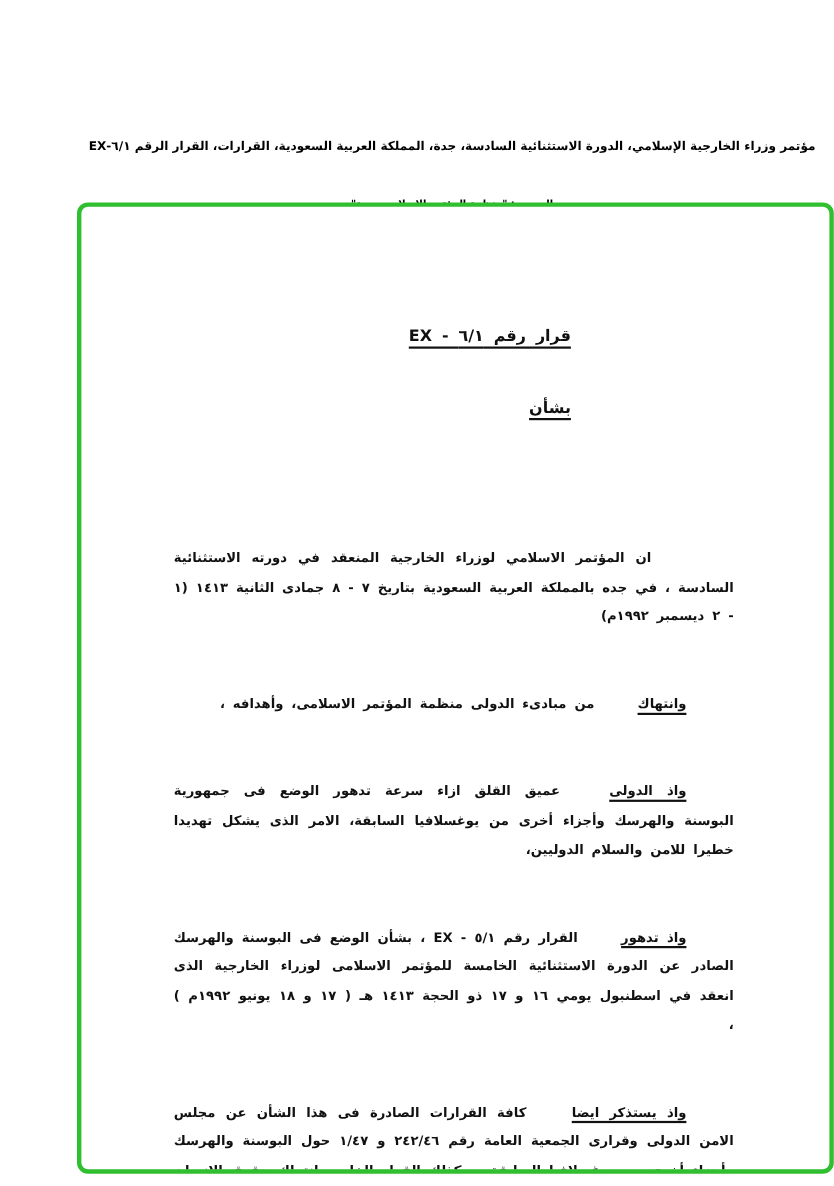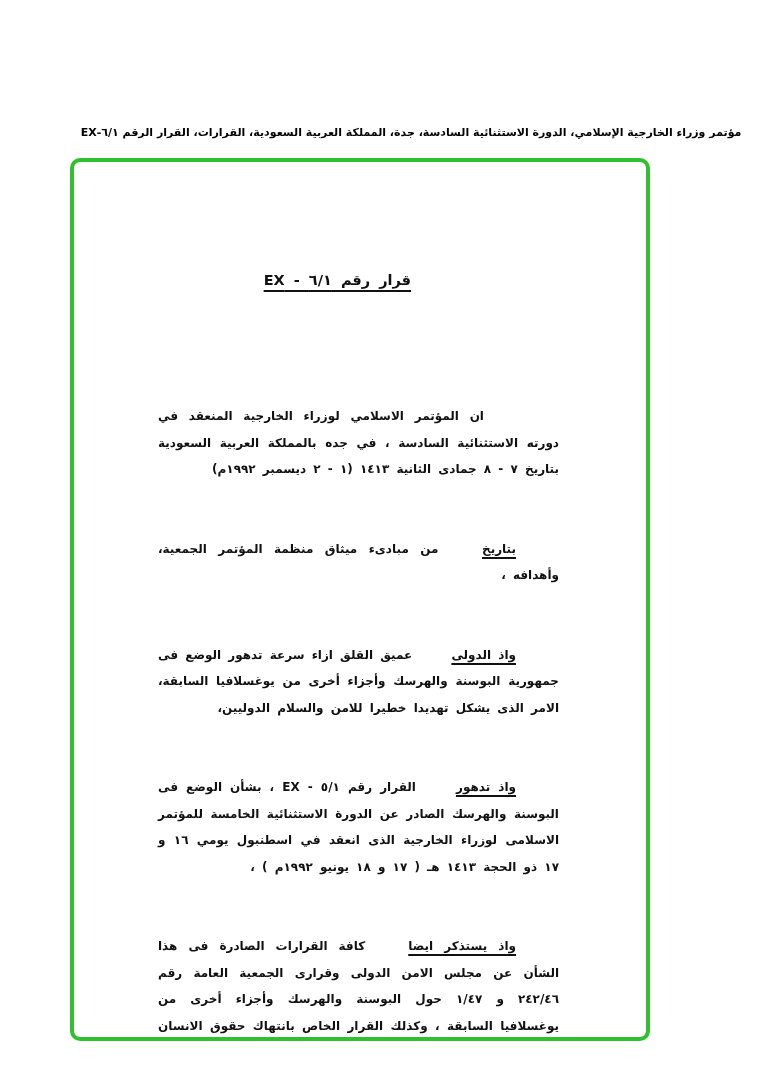--- a/index.html
+++ b/index.html
@@ -35,23 +35,23 @@
   }
   .header-source {
     font-size: 9px;
     font-weight: 700;
     margin-top: 10px;
     color: #000000;
   }
   
   .frame {
     position: absolute;
-    top: 126px;
+    top: 152px;
     left: 38px;
-    width: 580px;
+    width: 688px;
     height: 883px;
     border: 4px solid #2fbf2f;
     border-radius: 10px;
     background: #ffffff;
     direction: rtl;
     padding: 70px 55px 28px 52px;
     overflow: hidden;
   }
   .title-block {
     text-align: right;
@@ -110,30 +110,33 @@
     <div class="header-citation">مؤتمر وزراء الخارجية الإسلامي، الدورة الاستثنائية السادسة، جدة، المملكة العربية السعودية، القرارات، القرار الرقم ٦/١-EX</div>
     <div class="header-source">المصدر : "منظمة المؤتمر الإسلامي، جدة"</div>
   </div>
 
   <div class="frame" dir="rtl">
 
     <div class="title-block">
       <div class="title-line">
         <span class="title-text">قرار رقم ٦/١ - EX</span>
       </div>
+      <div class="title-line">
+        <span class="title-text">بشأن</span>
+      </div>
     </div>
 
     <div class="body-block">
 
       <p class="para">
         <span class="lead"></span><span>ان المؤتمر الاسلامي لوزراء الخارجية المنعقد في دورته الاستثنائية السادسة ، في جده بالمملكة العربية السعودية بتاريخ ٧ - ٨ جمادى الثانية ١٤١٣ (١ - ٢ ديسمبر ١٩٩٢م)</span>
       </p>
 
       <p class="para">
-        <span class="lead">بتاريخ</span><span> من مبادىء ميثاق منظمة المؤتمر الجمعية، وأهدافه ،</span>
+        <span class="lead">وانتهاك</span><span> من مبادىء الدولى منظمة المؤتمر الاسلامى، وأهدافه ،</span>
       </p>
 
 
       <p class="para">
         <span class="lead">واذ الدولى</span><span> عميق القلق ازاء سرعة تدهور الوضع فى جمهورية البوسنة والهرسك وأجزاء أخرى من يوغسلافيا السابقة، الامر الذى يشكل تهديدا خطيرا للامن والسلام الدوليين،</span>
       </p>
 
       <p class="para">
         <span class="lead">واذ تدهور</span><span> القرار رقم ٥/١ - EX ، بشأن الوضع فى البوسنة والهرسك الصادر عن الدورة الاستثنائية الخامسة للمؤتمر الاسلامى لوزراء الخارجية الذى انعقد في اسطنبول يومي ١٦ و ١٧ ذو الحجة ١٤١٣ هـ ( ١٧ و ١٨ يونيو ١٩٩٢م ) ،</span>
       </p>

